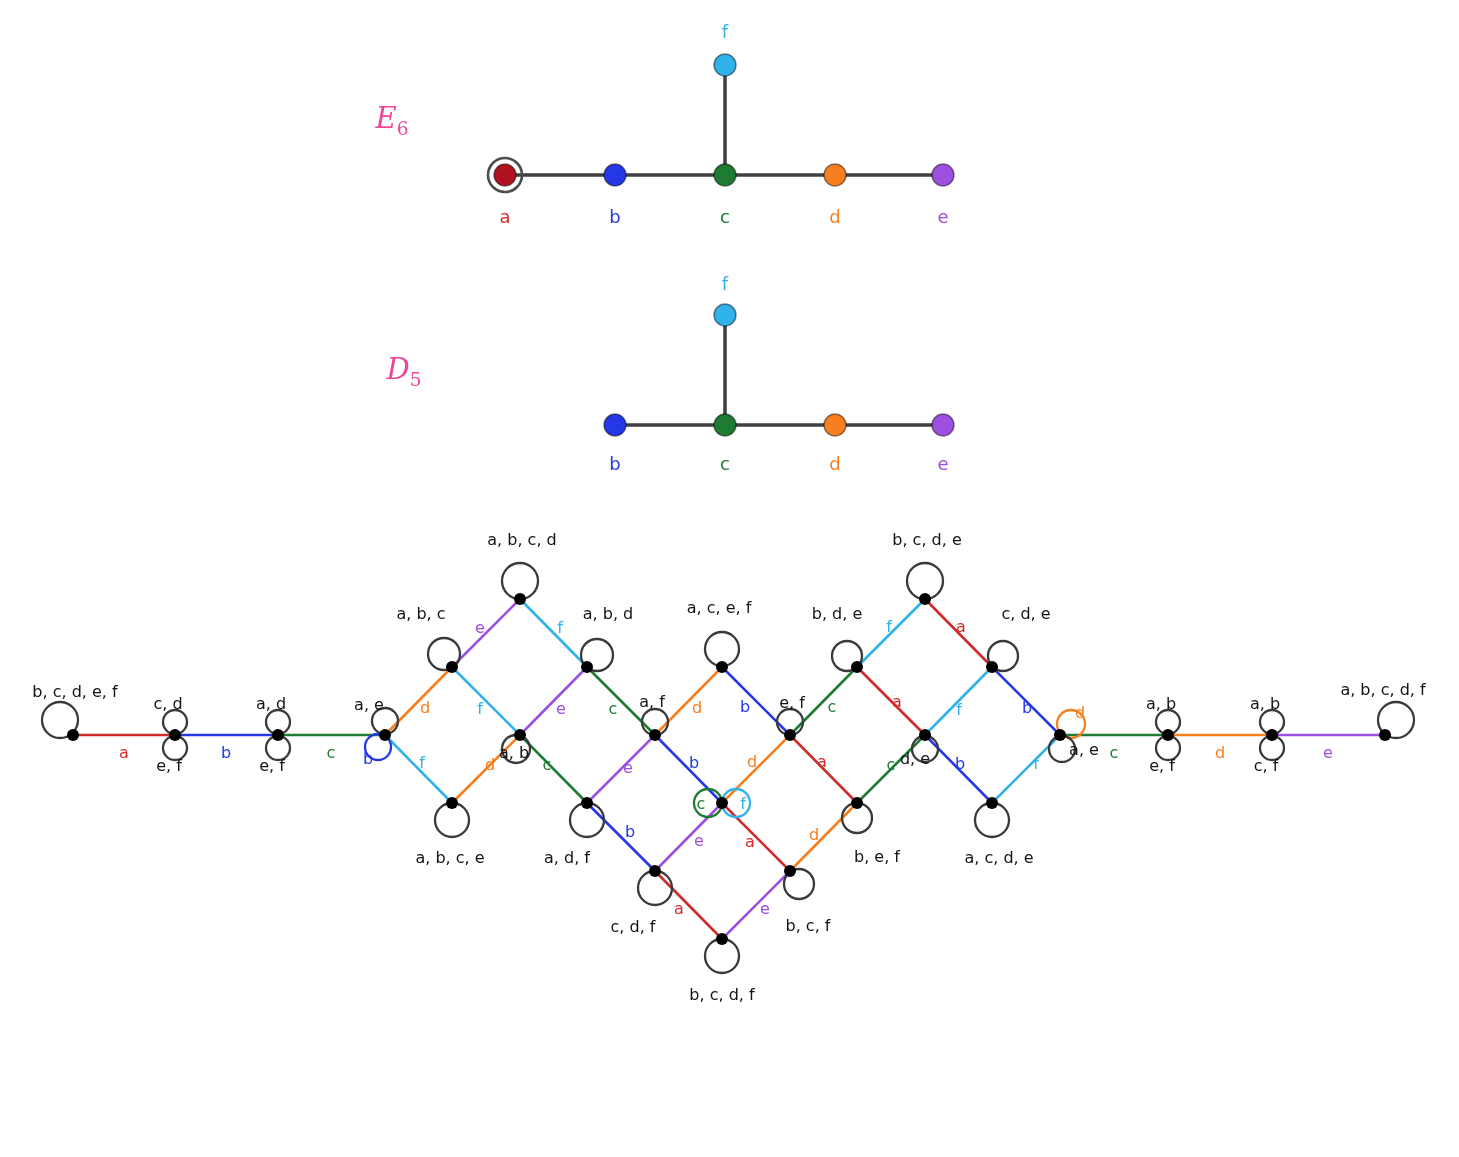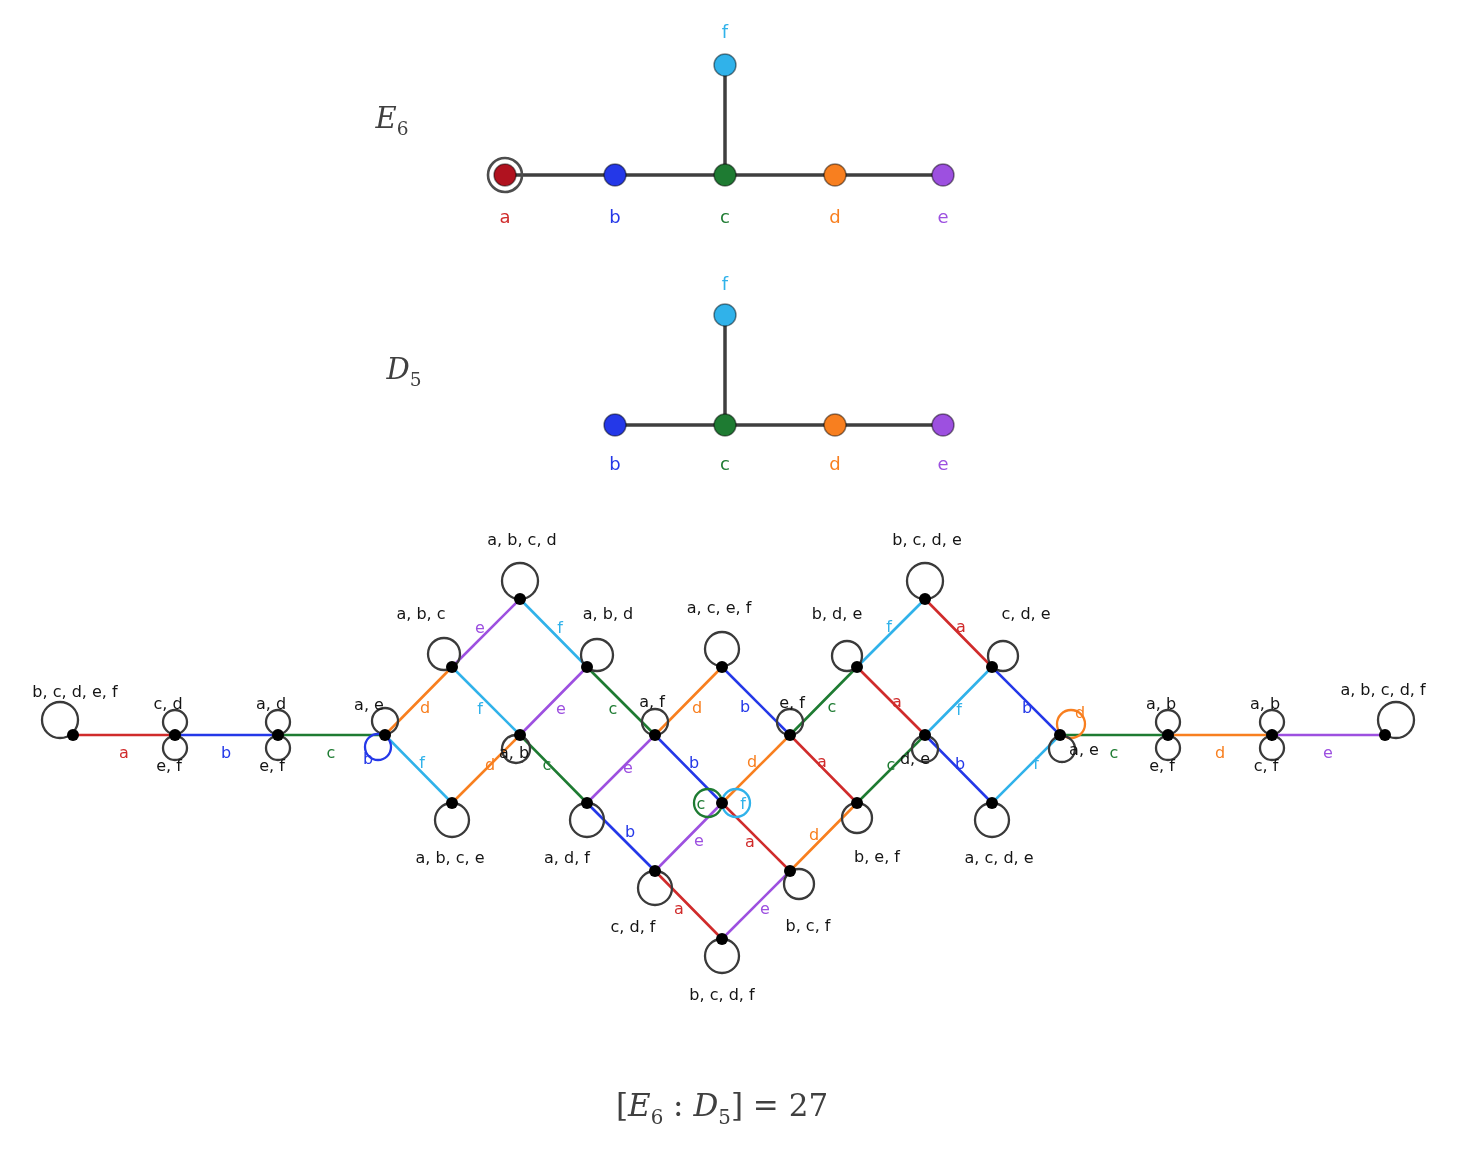--- a/index.html
+++ b/index.html
@@ -2,21 +2,21 @@
 <html><head>
 <meta charset="utf-8">
 <style>
   html,body{margin:0;padding:0;background:#ffffff;}
   body{width:1459px;height:1157px;position:relative;overflow:hidden;
        font-family:"DejaVu Sans", sans-serif;}
   #stage{position:absolute;left:0;top:0;width:1459px;height:1157px;}
   svg{position:absolute;left:0;top:0;}
   svg text{font-family:"DejaVu Sans", sans-serif;}
   .caption,.formula{position:absolute;transform:translate(-50%,-50%);
-       font-family:"DejaVu Serif", serif;color:#404040;white-space:pre;}
+       font-family:"DejaVu Serif", serif;color:#ec4899;white-space:pre;}
   .caption{font-size:29px;}
   .formula{font-size:31px;}
   .mvar{font-style:italic;}
   sub{font-size:0.64em;}
   #cap-e6{left:392px;top:120px;}
   #cap-d5{left:404px;top:371px;}
   .formula{left:722px;top:1108px;}
 </style>
 </head>
 <body>
@@ -227,14 +227,13 @@
         <text x="1265" y="703" fill="#141414" font-size="16" text-anchor="middle" dy="0.35em">a, b</text>
         <text x="1266" y="765" fill="#141414" font-size="16" text-anchor="middle" dy="0.35em">c, f</text>
         <text x="1383" y="689" fill="#141414" font-size="16" text-anchor="middle" dy="0.35em">a, b, c, d, f</text>
       </g>
     </svg>
 
   <div class="caption" id="cap-e6"><span class="mvar">E</span><sub>6</sub></div>
 
   <div class="caption" id="cap-d5"><span class="mvar">D</span><sub>5</sub></div>
 
-  <div class="formula"><span>[</span><span class="mvar">E</span><sub>6</sub><span> : </span><span class="mvar">D</span><sub>5</sub><span>] = 27</span></div>
 </div>
 
 </body></html>

